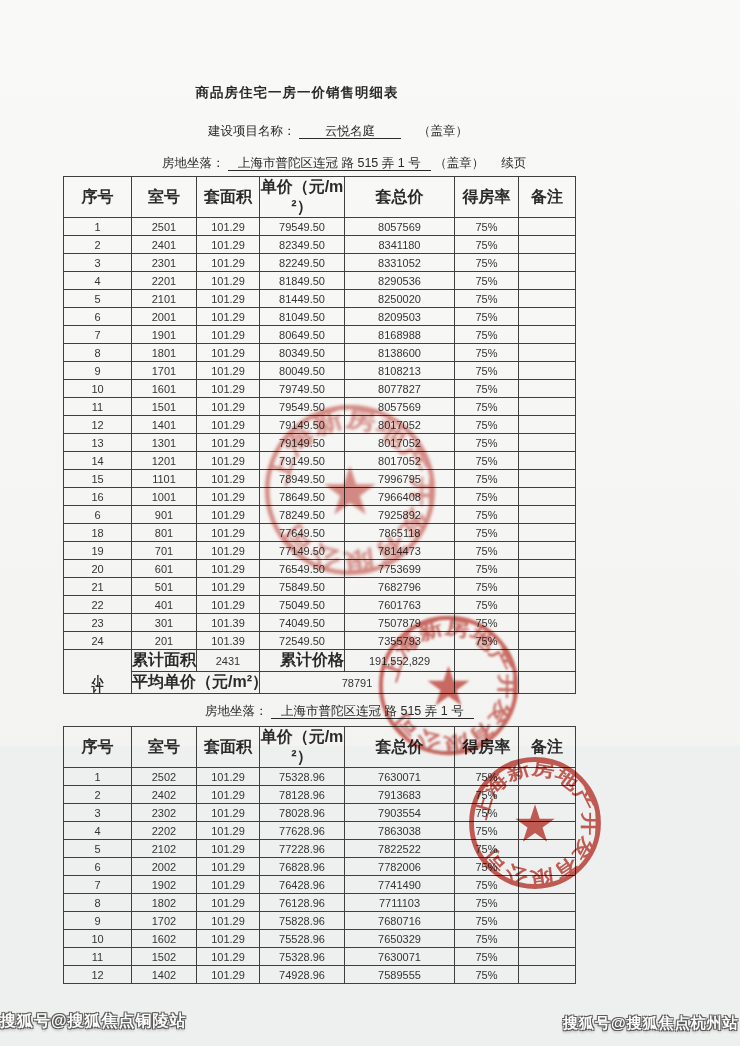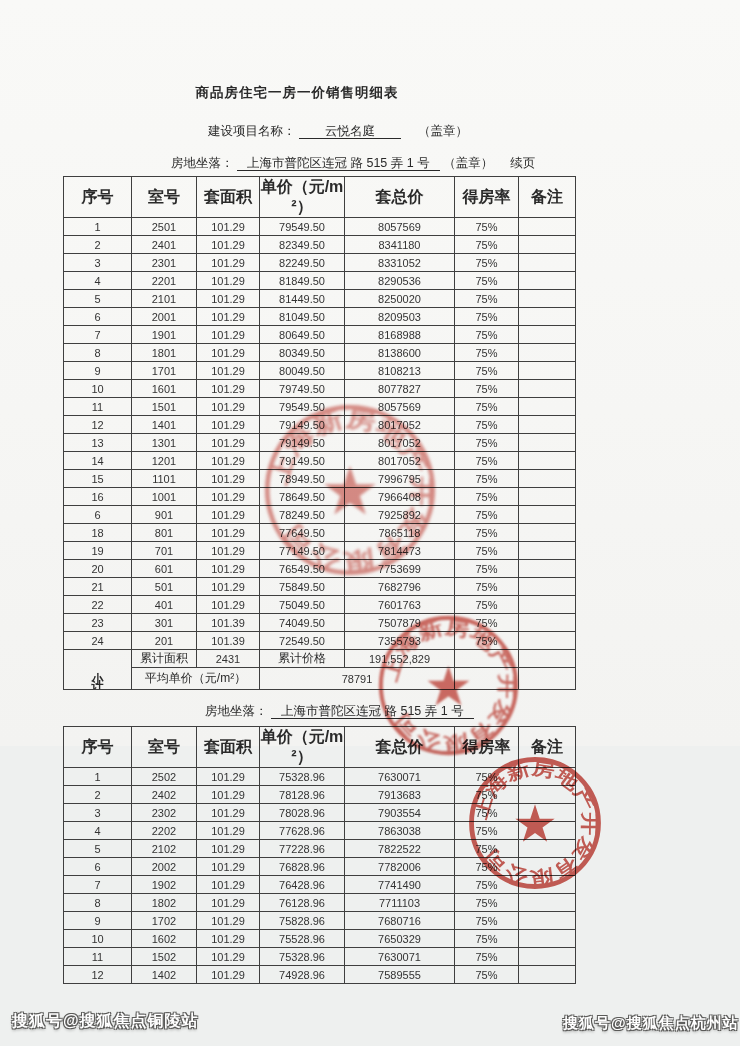--- a/index.html
+++ b/index.html
@@ -13,21 +13,21 @@
     position:absolute;left:0;top:0;width:740px;height:746px;
     background:linear-gradient(180deg,#f9f9f7 0%,#f6f6f4 55%,#f3f3f1 100%);
   }
   .doc-title{
     position:absolute;top:84px;left:0;width:594px;
     text-align:center;font-size:13.5px;font-weight:bold;color:#2a2a2a;
     letter-spacing:1px;
   }
   .line{position:absolute;font-size:12.5px;font-weight:normal;color:#2a2a2a;white-space:nowrap;}
   .project-line{top:123px;left:208px;}
-  .loc1{top:155px;left:171px;}
+  .loc1{top:155px;left:162px;}
   .loc2{top:703px;left:205px;}
   .uline{border-bottom:1.4px solid #2a2a2a;padding:0 10px;}
   .uline.wide{padding:0 26px;}
   .gap{display:inline-block;width:10px;}
   table{
     position:absolute;left:63px;border-collapse:collapse;table-layout:fixed;
     width:512px;background:transparent;
   }
   .t1{top:176px;}
   .t2{top:726px;}
@@ -38,39 +38,39 @@
   }
   thead th{
     font-size:16px;font-weight:bold;color:#2a2a2a;
     white-space:normal;word-break:break-all;line-height:1.25;
   }
   .t1 thead tr{height:40px;}
   .t2 thead tr{height:37px;}
   tbody tr{height:18px;}
   .t1 .sub1{height:18px;}
   .t1 .sub2{height:22px;}
-  .sublabel{font-size:12px;font-weight:normal;color:#2a2a2a;}
+  .sublabel{font-size:16px;font-weight:bold;color:#2a2a2a;text-align:right;}
   .vtext{
     display:inline-block;writing-mode:vertical-rl;text-orientation:upright;
     font-size:12px;font-weight:bold;color:#2a2a2a;letter-spacing:7px;line-height:1;
   }
   .stamp{position:absolute;mix-blend-mode:multiply;pointer-events:none;}
   .stamp-1{left:260px;top:400px;width:180px;height:180px;filter:blur(1.4px);opacity:.6;}
   .stamp-2{left:375px;top:612px;width:147px;height:147px;filter:blur(.8px);opacity:.78;}
   .stamp-3{left:466px;top:754px;width:138px;height:138px;filter:blur(.5px);opacity:.85;}
   .stamp text{
     font-family:"Liberation Sans","DejaVu Sans",sans-serif;
     font-weight:bold;fill:#c5443a;
   }
   .watermark{
     position:absolute;font-size:15px;font-weight:bold;color:#fff;white-space:nowrap;
     text-shadow:-1px -1px 0 #5a5a58,1px -1px 0 #5a5a58,-1px 1px 0 #5a5a58,1px 1px 0 #5a5a58,0 2px 3px rgba(0,0,0,.35);
     letter-spacing:1px;
   }
-  .wm-left{left:12px;top:1011px;font-size:16px;}
+  .wm-left{left:0;top:1011px;font-size:16px;}
   .wm-right{left:563px;top:1014px;}
 </style>
 </head>
 <body>
 
 <div class="page">
 
   <div class="doc-title">商品房住宅一房一价销售明细表</div>
 
   <div class="line project-line">

